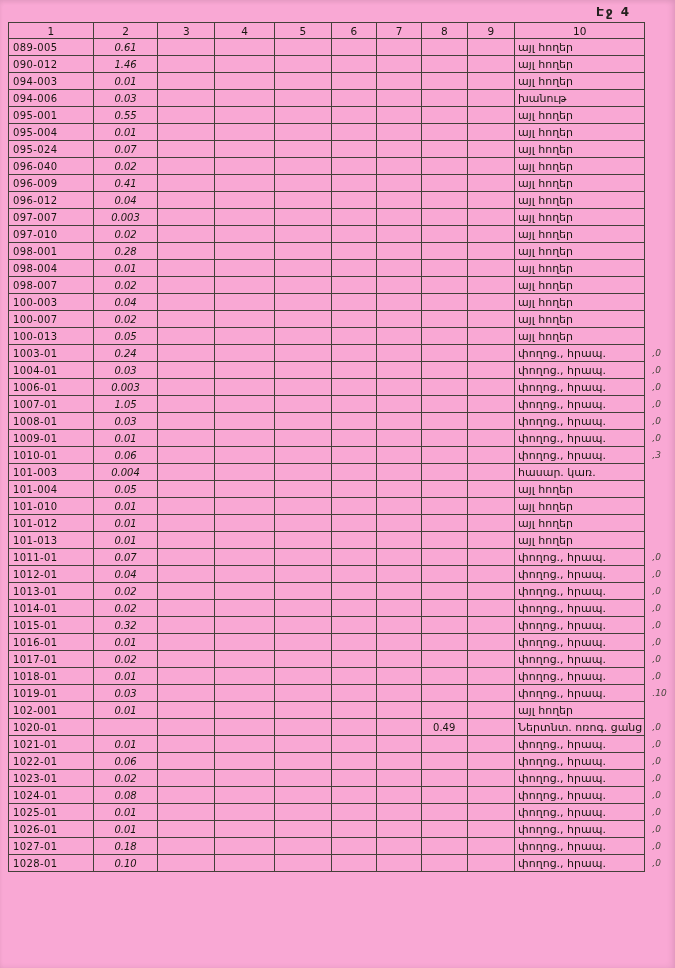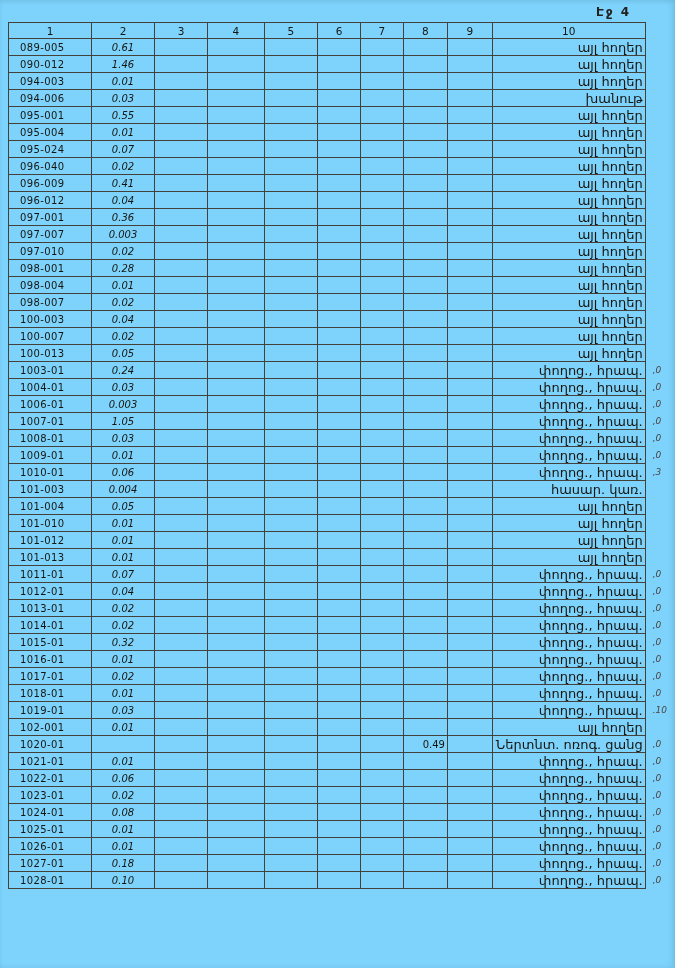--- a/index.html
+++ b/index.html
@@ -2,21 +2,21 @@
 <html><head>
 <meta charset="utf-8">
 <style>
   * { margin: 0; padding: 0; box-sizing: border-box; }
   html, body { width: 675px; background: #e7e5e1; }
   body { font-family: "DejaVu Sans", sans-serif; }
   .page {
     position: relative;
     width: 675px;
     height: 968px;
-    background: #7dd3fc;
+    background: #f9a8d4;
     overflow: hidden;
     box-shadow: inset -3px 0 6px rgba(0,0,0,0.08), inset 0 2px 4px rgba(0,0,0,0.05);
   }
   .page-label {
     position: absolute;
     top: 5px;
     left: 596px;
     font-size: 12px;
     font-weight: bold;
     color: #23211e;
@@ -41,24 +41,24 @@
     vertical-align: middle;
     background: transparent;
   }
   .grid thead th {
     font-size: 10.5px;
     font-weight: normal;
     text-align: center;
     height: 16px;
     border-bottom: 1px solid #44403a;
   }
-  .grid td.col1 { text-align: left; padding-left: 11px; letter-spacing: 0.4px; margin-left: 12px; }
+  .grid td.col1 { text-align: left; padding-left: 4px; letter-spacing: 0.4px; margin-left: 12px; }
   .grid td.col2 { text-align: center; font-style: italic; }
-  .grid td.col8 { text-align: right; }
-  .grid td.col10 { text-align: right; padding-left: 3px; font-size: 13px; }
+  .grid td.col8 { text-align: center; }
+  .grid td.col10 { text-align: left; padding-left: 3px; font-size: 11px; }
   .grid th.mark-cell, .grid td.mark-cell {
     border: none;
     font-size: 9px;
     font-style: italic;
     color: #4a463f;
     text-align: left;
     padding-left: 7px;
     transform: none;
   }
 </style>
@@ -222,33 +222,20 @@
           <td class="col4"></td>
           <td class="col5"></td>
           <td class="col6"></td>
           <td class="col7"></td>
           <td class="col8"></td>
           <td class="col9"></td>
           <td class="col10">այլ հողեր</td>
           <td class="mark-cell"></td>
         </tr>
         <tr>
-          <td class="col1">097-001</td>
-          <td class="col2">0.36</td>
-          <td class="col3"></td>
-          <td class="col4"></td>
-          <td class="col5"></td>
-          <td class="col6"></td>
-          <td class="col7"></td>
-          <td class="col8"></td>
-          <td class="col9"></td>
-          <td class="col10">այլ հողեր</td>
-          <td class="mark-cell"></td>
-        </tr>
-        <tr>
           <td class="col1">097-007</td>
           <td class="col2">0.003</td>
           <td class="col3"></td>
           <td class="col4"></td>
           <td class="col5"></td>
           <td class="col6"></td>
           <td class="col7"></td>
           <td class="col8"></td>
           <td class="col9"></td>
           <td class="col10">այլ հողեր</td>

